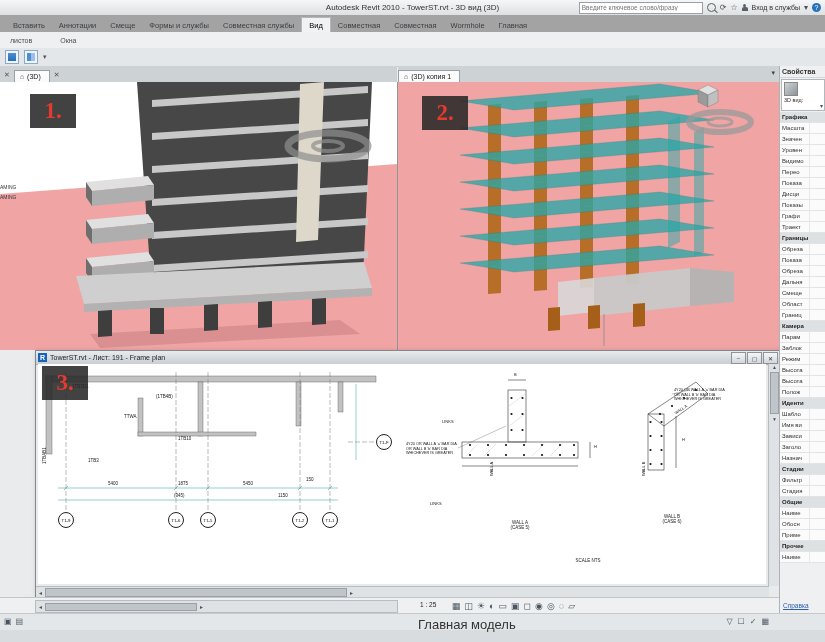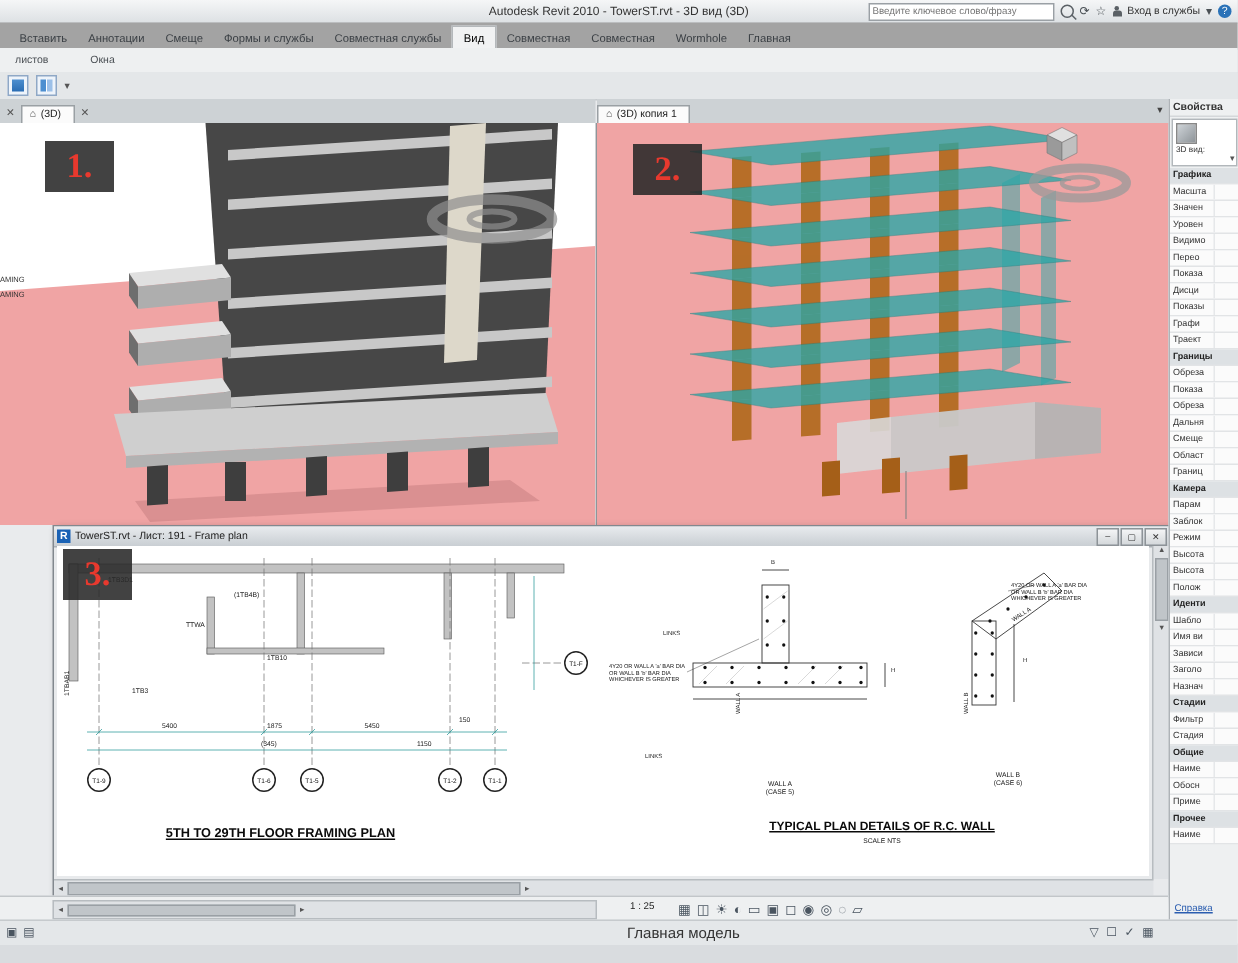--- a/index.html
+++ b/index.html
@@ -119,21 +119,21 @@
   .hscroll2 .thumb2{width:150px;height:6px;background:#c0c5c9;border:1px solid #9aa0a5;}
   .scale{position:absolute;left:420px;top:3px;font-size:6.5px;color:#222;}
   .vbicons{position:absolute;left:452px;top:1px;display:flex;gap:4px;}
   .vbicon{font-size:9px;color:#4a5560;line-height:14px;}
 
   
   .statusbar{position:absolute;left:0;top:613px;right:0;height:16px;background:#e4e7e9;
     border-top:1px solid #c6cacd;z-index:7;}
   .sbleft{position:absolute;left:4px;top:1px;display:flex;gap:4px;}
   .sbicon{font-size:8px;color:#4a5560;line-height:14px;}
-  .sbmodel{position:absolute;left:418px;top:3px;font-size:10px;color:#333;}
+  .sbmodel{position:absolute;left:418px;top:3px;font-size:13px;color:#333;}
   .sbright{position:absolute;right:56px;top:1px;display:flex;gap:5px;}
   .bottomstrip{position:absolute;left:0;right:0;top:629px;height:13px;background:#d9dcdf;}
 </style>
 </head>
 <body>
 
 <div id="app">
 
   <div class="titlebar">
     <div class="app-title">Autodesk Revit 2010 - TowerST.rvt - 3D вид (3D)</div>
@@ -421,22 +421,20 @@
           <span class="anno" style="left: 604px; top: 112px; transform: rotate(-90deg); font-size: 4px;">WALL B</span>
           <span class="anno" style="left: 636px; top: 48px; transform: rotate(-33deg); font-size: 4px;">WALL A</span>
           <span class="anno" style="left: 476px; top: 9px; font-size: 4px;">B</span>
           <span class="anno" style="left: 556px; top: 81px; font-size: 4px;">H</span>
           <span class="anno" style="left: 644px; top: 74px; font-size: 4px;">H</span>
           <span class="anno" style="left: 452px; top: 156px; font-size: 4.5px; width: 60px; text-align: center;">WALL A
 (CASE 5)</span>
           <span class="anno" style="left: 604px; top: 150px; font-size: 4.5px; width: 60px; text-align: center;">WALL B
 (CASE 6)</span>
         </div>
-      <div class="plan-caption">5TH TO 29TH FLOOR FRAMING PLAN</div>
-      <div class="details-caption">TYPICAL PLAN DETAILS OF R.C. WALL</div>
       <div class="details-scale">SCALE NTS</div>
       <div class="marker m3">3.</div>
     </div>
     <div class="swvscroll">
       <span>▲</span>
       <div class="thumbv"></div>
       <span>▼</span>
     </div>
     <div class="swhscroll">
       <span>◄</span>

